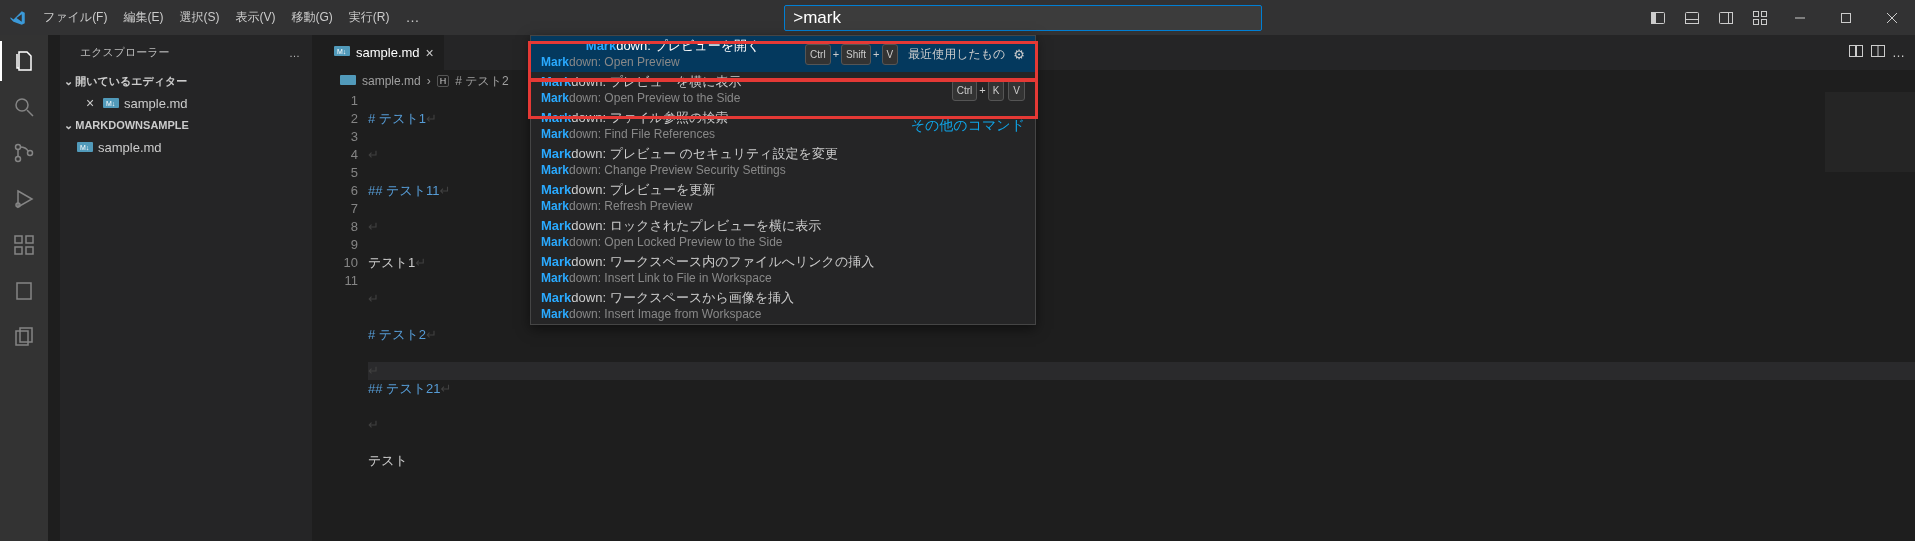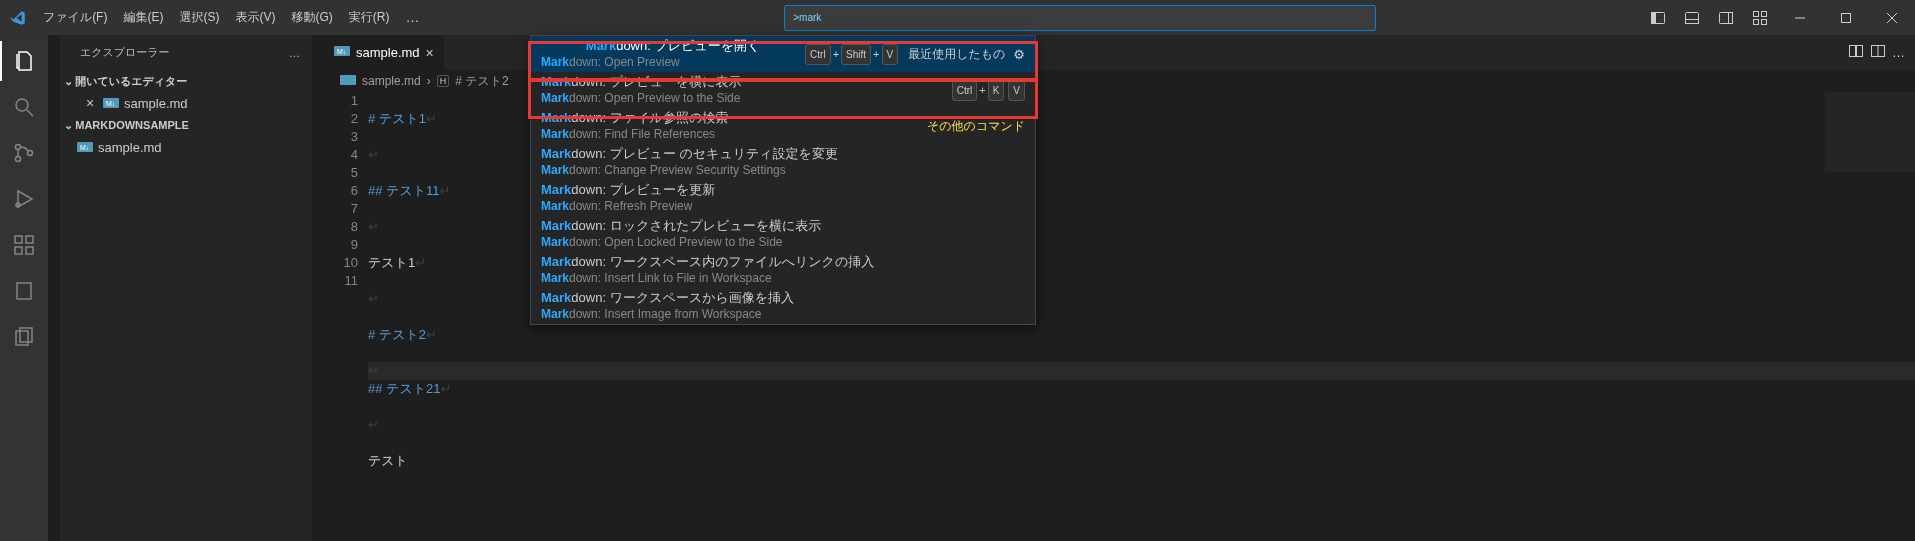--- a/index.html
+++ b/index.html
@@ -6,21 +6,21 @@
   body { background: #1e1e1e; color: #cccccc; width: 1915px; height: 541px; overflow: hidden; font-size: 13px; }
   .titlebar { height: 35px; background: #323233; display: flex; align-items: center; }
   .tb-left { display: flex; align-items: center; height: 100%; }
   .logo { width: 35px; height: 35px; display: flex; align-items: center; justify-content: center; }
   .logo svg { width: 18px; height: 18px; }
   .menu { display: flex; }
   .menu-item { padding: 0 8px; height: 35px; line-height: 35px; font-size: 12px; color: #ccc; cursor: default; }
   .menu-ell { padding: 0 8px; height: 35px; line-height: 35px; font-size: 14px; color: #ccc; }
   .tb-center { flex: 1; display: flex; justify-content: center; }
   .cmd-wrap { position: relative; width: 500px; }
-  .cmd-input { width: 592px; height: 26px; background: #3c3c3c; border: 1px solid #007fd4; color: #7dd3fc; padding: 0 8px; font-size: 10px; outline: none; border-radius: 2px; }
+  .cmd-input { width: 478px; height: 26px; background: #3c3c3c; border: 1px solid #007fd4; color: #ffffff; padding: 0 8px; font-size: 17px; outline: none; border-radius: 2px; }
   .tb-right { display: flex; align-items: center; gap: 0; }
   .tb-icon { width: 34px; height: 35px; display: flex; align-items: center; justify-content: center; color: #ccc; }
   .tb-icon svg { width: 16px; height: 16px; }
   .winctrl { width: 46px; height: 35px; display: flex; align-items: center; justify-content: center; color: #ccc; }
 
   .body { display: flex; height: calc(100% - 35px); gap: 12px; }
   .activitybar { width: 48px; background: #333333; display: flex; flex-direction: column; align-items: center; padding-top: 6px; gap: 6px; }
   .ab-item { width: 48px; height: 40px; display: flex; align-items: center; justify-content: center; color: #858585; }
   .ab-item.active { color: #fff; border-left: 2px solid #fff; }
   .ab-item svg { width: 24px; height: 24px; }
@@ -58,21 +58,21 @@
   .pal-row .titles { flex: 1; display: flex; flex-direction: column; justify-content: center; line-height: 16px; }
   .pal-row .t1 { font-size: 13px; color: #ccc; }
   .pal-row .t2 { font-size: 12px; color: #888; }
   .pal-row.sel { background: #04395e; }
   .pal-row.sel .t1 { color: #fff; text-align: center; }
   .match { color: #2aaaff; font-weight: bold; }
   .keyb { display: flex; align-items: center; gap: 2px; font-size: 11px; color: #ccc; }
   .key { background: #333; border: 1px solid #555; padding: 4px 4px; border-radius: 3px; font-size: 10px; }
   .recent { margin-left: 10px; font-size: 12px; color: #ccc; }
   .gear { margin-left: 8px; color: #ccc; }
-  .other { color: #fde047; font-size: 12px; }
+  .other { color: #0ea5e9; font-size: 14px; }
   .hl-red { position: absolute; border: 3px solid #e53935; pointer-events: none; z-index: 20; }
 </style>
 </head>
 <body>
 
 <div class="titlebar">
   <div class="tb-left">
     <div class="logo">
       <svg viewBox="0 0 24 24" fill="none">
           <path d="M17 3 L6 14 L2 11 L2 13 L6 17 L17 21 L21 19 L21 5 Z M17 7 L17 17 L10 12 Z" fill="#3b99d8"></path>

